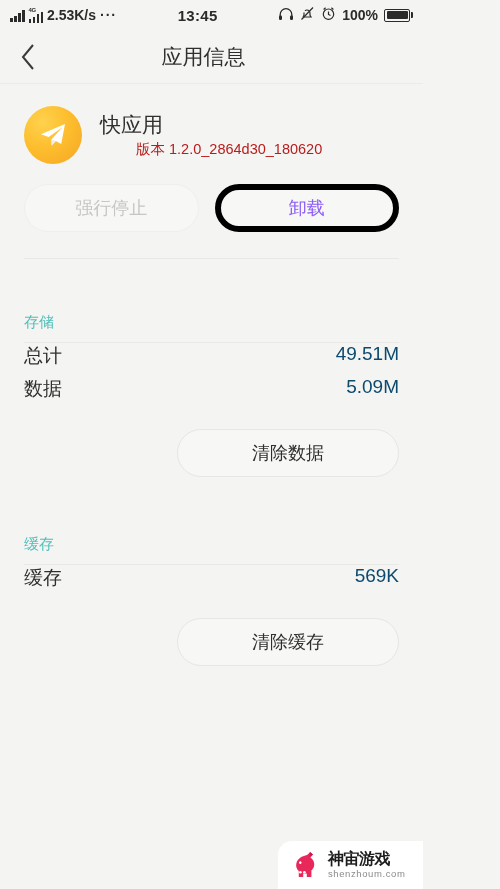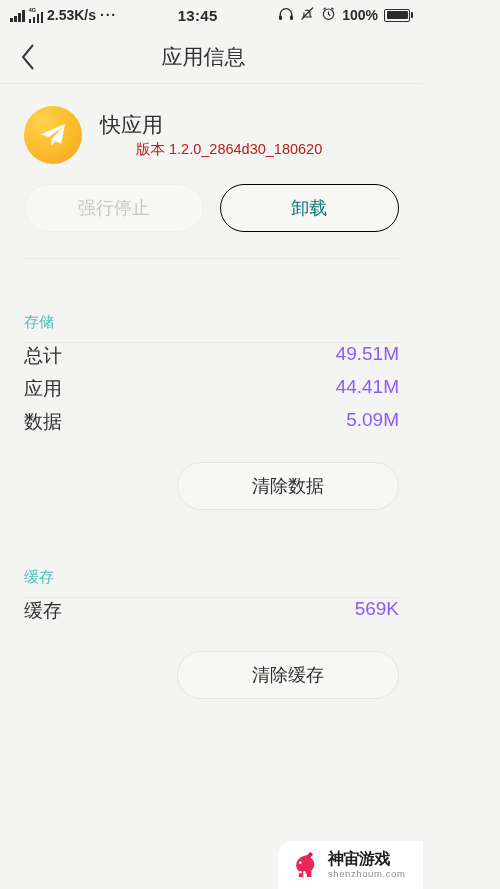--- a/index.html
+++ b/index.html
@@ -60,21 +60,21 @@
   .appname { font-size:21px; color:#2f2f2f; line-height:1; }
   .appver { font-size:14.5px; color:#b91c1c; line-height:1;margin-left:36px; }
 
   
   .actions { display:flex; gap:16px; padding:0 24px; }
   .btn {
     flex:1; height:48px; border-radius:24px;
     display:flex; align-items:center; justify-content:center;
     font-size:18px; background:#f7f7f6;
   }
-  .btn.enabled { border:1px solid #000000; color:#0f766e; }
+  .btn.enabled { border:6px solid #000000; color:#8b5cf6; }
   .btn.disabled { border:1px solid #efefed; color:#c6c6c4; }
 
   
   .sep { height:1px; background:#e8e8e6; margin:26px 24px 0 24px; }
   .navrow {
     display:flex; align-items:center; padding:18px 24px 22px 24px;
   }
   .navrow .txt { flex:1; display:flex; flex-direction:column; gap:8px; }
   .navrow .t1 { font-size:20px; color:#2f2f2f; line-height:1; }
   .navrow .t2 { font-size:14.5px; color:#a2a2a2; line-height:1; }
@@ -84,21 +84,21 @@
   .section.cache { margin-top:58px; }
   .sechead {
     font-size:15px; color:#4dbfb8; padding:0 24px 10px 24px;
   }
   .secline { height:1px; background:#e9e9e7; margin:0 24px; }
   .row {
     display:flex; justify-content:space-between;
     padding:0 24px; height:33px;
   }
   .row .k { font-size:19px; color:#2f2f2f; }
-  .row .v { font-size:19px; color:#8b5cf6;margin-left:16px; }
+  .row .v { font-size:19px; color:#0c4a6e;margin-left:16px; }
   .rowbtnwrap { display:flex; justify-content:flex-end; padding:20px 24px 0 24px; }
   .rowbtn {
     width:222px; height:48px; border-radius:24px;
     border:1px solid #e6e6e4; background:#f7f7f6;
     display:flex; align-items:center; justify-content:center;
     font-size:18px; color:#2f2f2f;
   }
 
   
   .watermark {
@@ -196,24 +196,20 @@
   </div>
 
   <div class="sep"></div>
 
   <div class="section">
     <div class="sechead">存储</div>
     <div class="secline"></div>
     <div class="row">
       <span class="k">总计</span>
       <span class="v">49.51M</span>
-    </div>
-    <div class="row">
-      <span class="k">应用</span>
-      <span class="v">44.41M</span>
     </div>
     <div class="row">
       <span class="k">数据</span>
       <span class="v">5.09M</span>
     </div>
     <div class="rowbtnwrap">
       <div class="rowbtn">清除数据</div>
     </div>
   </div>
 

